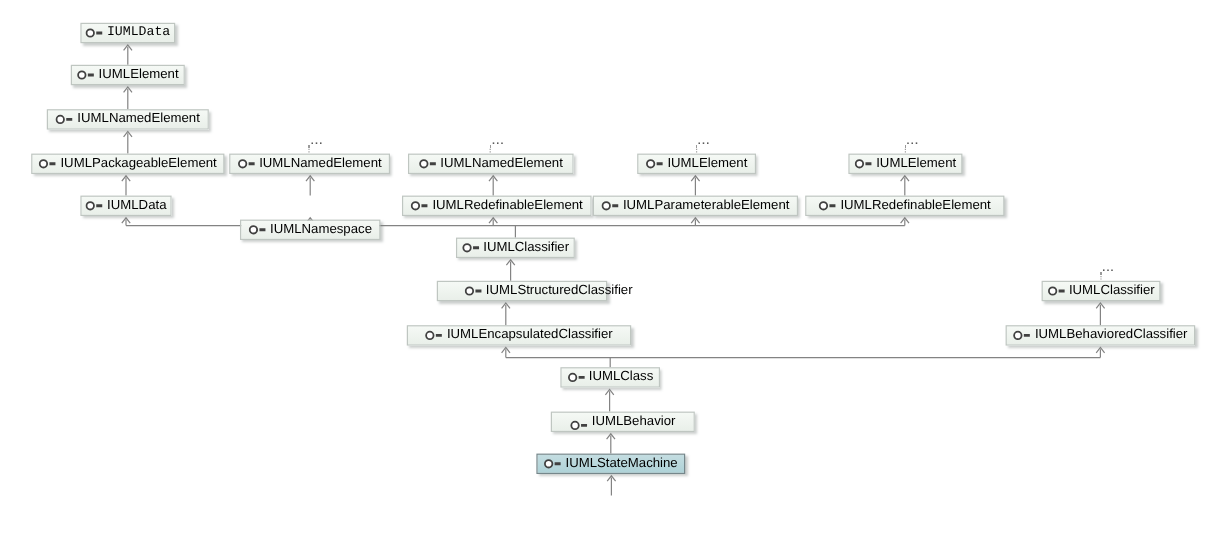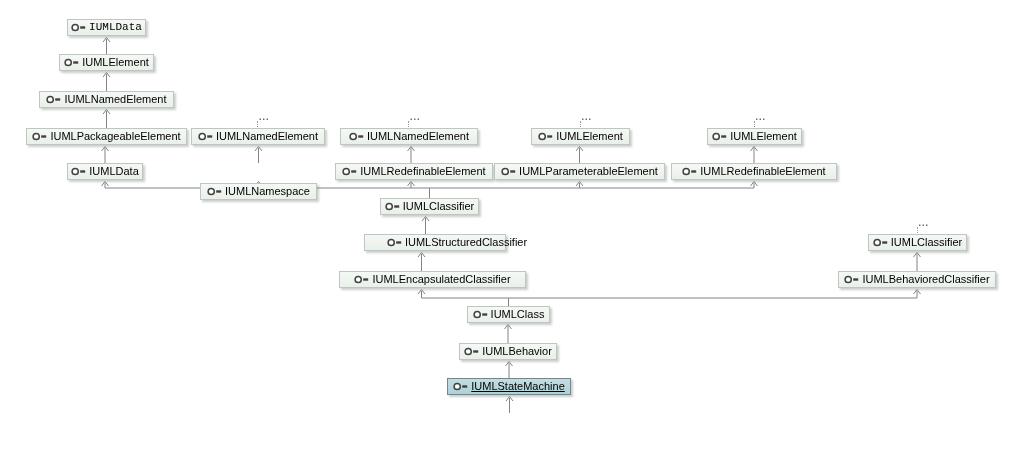--- a/index.html
+++ b/index.html
@@ -259,30 +259,30 @@
   </div>
     <div class="node" style="left: 467px; top: 306px; width: 83px;">
     <span class="icon">
       <svg width="15" height="9" viewBox="0 0 15 9">
         <circle cx="4.2" cy="4.5" r="3.1"></circle>
         <line x1="9.2" y1="4.5" x2="14.2" y2="4.5"></line>
       </svg>
     </span>
     <span class="label">IUMLClass</span>
   </div>
-    <div class="node" style="left: 459px; top: 343px; width: 98px;">
+    <div class="node" style="left: 459px; top: 343px; width: 120px; align-items: flex-end;">
     <span class="icon">
       <svg width="15" height="9" viewBox="0 0 15 9">
         <circle cx="4.2" cy="4.5" r="3.1"></circle>
         <line x1="9.2" y1="4.5" x2="14.2" y2="4.5"></line>
       </svg>
     </span>
     <span class="label">IUMLBehavior</span>
   </div>
-    <div class="node selected" style="left: 447px; top: 378px; width: 124px; text-decoration: underline;">
+    <div class="node selected" style="left: 447px; top: 378px; width: 124px;">
     <span class="icon">
       <svg width="15" height="9" viewBox="0 0 15 9">
         <circle cx="4.2" cy="4.5" r="3.1"></circle>
         <line x1="9.2" y1="4.5" x2="14.2" y2="4.5"></line>
       </svg>
     </span>
     <span class="label">IUMLStateMachine</span>
   </div>
   </div>
 

